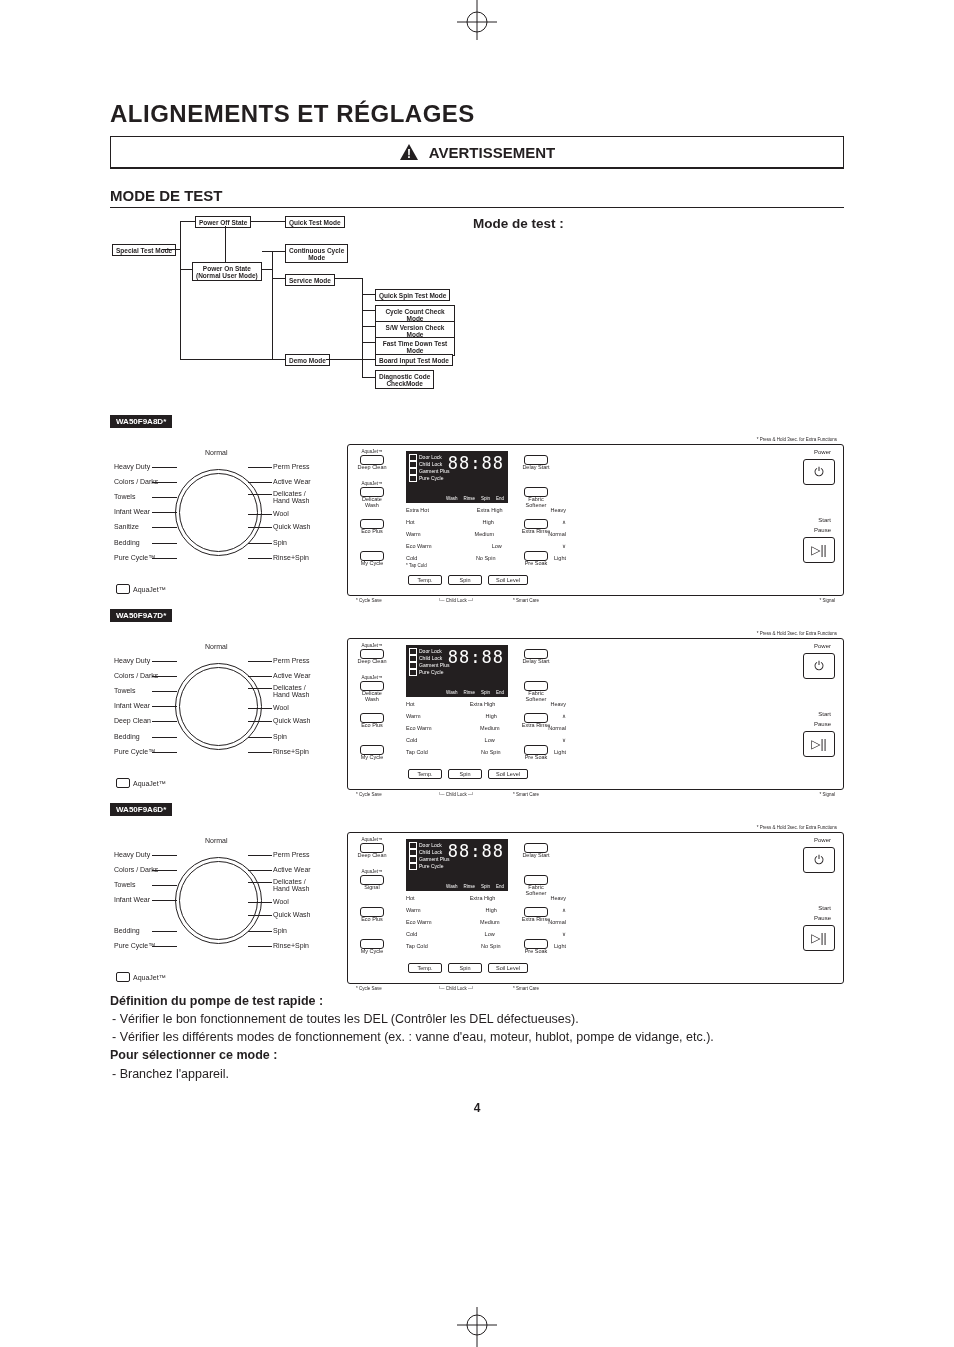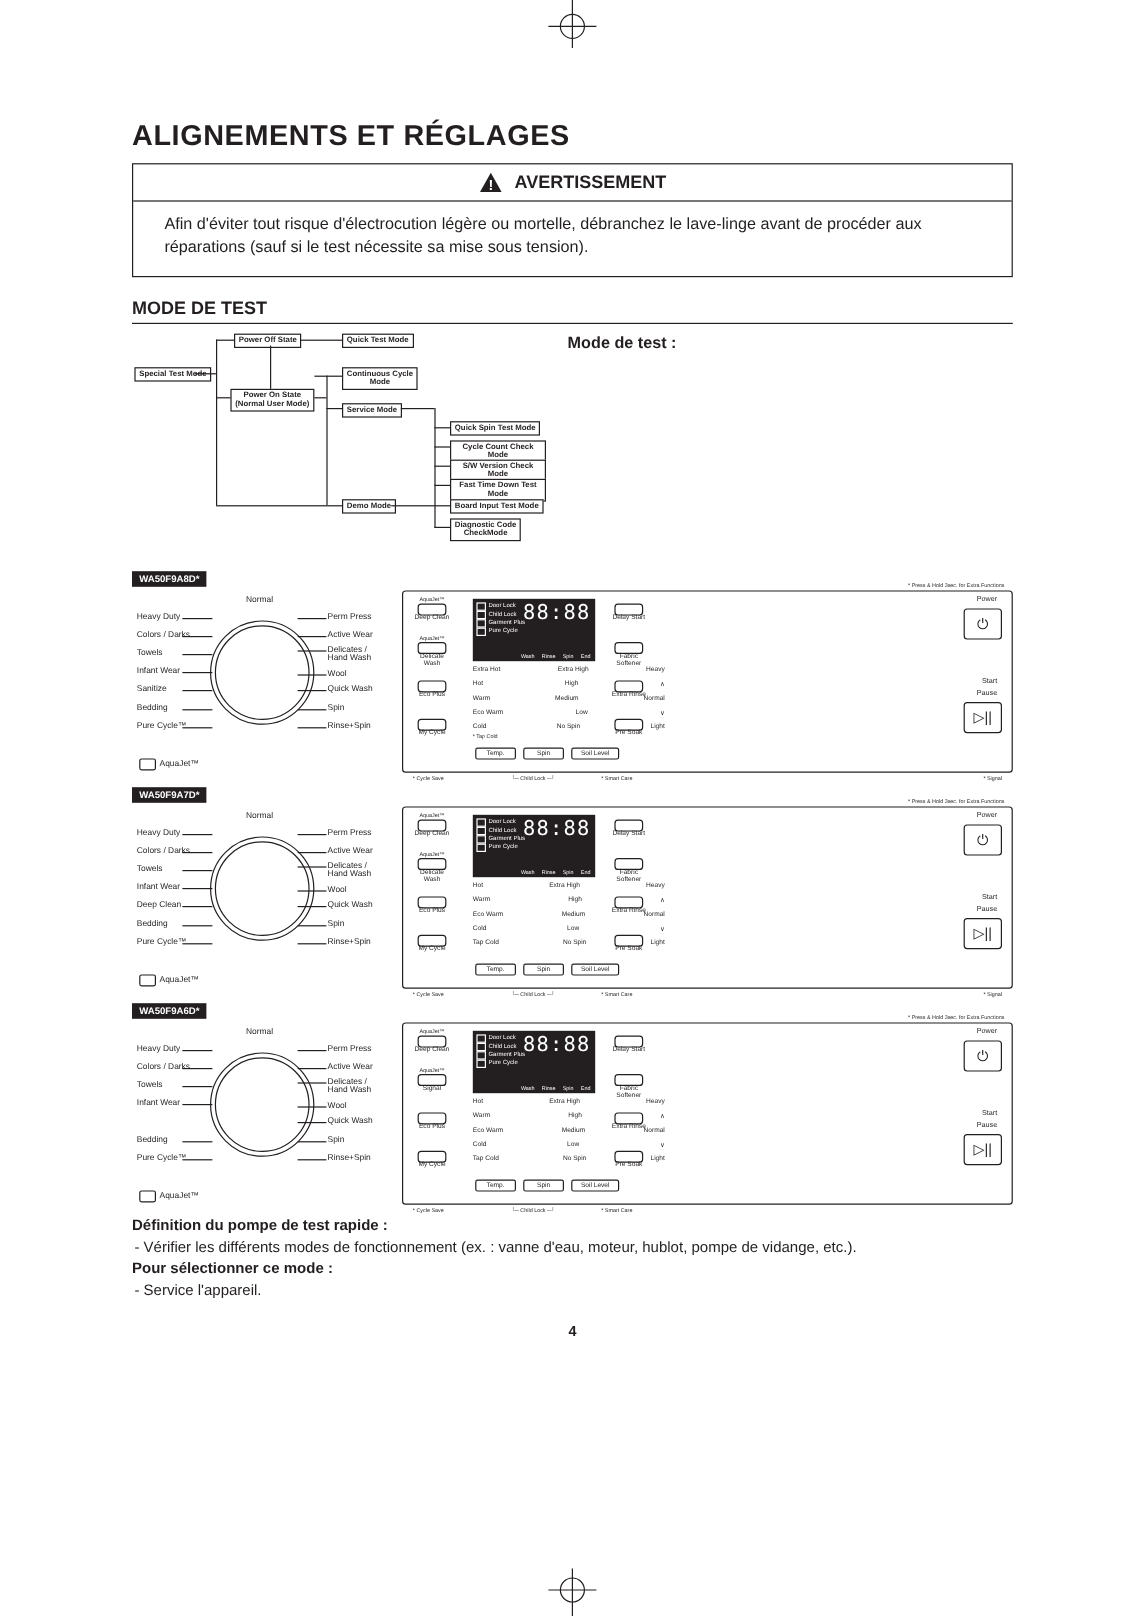--- a/index.html
+++ b/index.html
@@ -90,22 +90,22 @@
   .model-tag {
     display: inline-block;
     background: #231f20;
     color: #fff;
     font-size: 8px;
     font-weight: bold;
     padding: 2px 6px;
   }
   .panel-row {
     display: flex;
-    gap: 10px;
-    margin-top: 2px;
+    gap: 22px;
+    margin-top: 16px;
   }
   .dial {
     position: relative;
     width: 215px;
     height: 150px;
     font-size: 7px;
   }
   .dial .circle {
     position: absolute;
     width: 85px;
@@ -225,21 +225,20 @@
   <h1>ALIGNEMENTS ET RÉGLAGES</h1>
 
   <div class="warn-box">
     <div class="warn-head">
       <svg width="20" height="18">
           <polygon points="10,1 19,17 1,17" fill="#231f20"></polygon>
           <text x="10" y="15" text-anchor="middle" fill="#fff" font-size="12" font-weight="bold">!</text>
         </svg>
       <span>AVERTISSEMENT</span>
     </div>
-    <div class="warn-body">Afin d'éviter tout risque d'électrocution légère ou mortelle, débranchez le lave-linge avant de procéder aux réparations (sauf si le test nécessite sa mise sous tension).</div>
   </div>
 
   <h2>MODE DE TEST</h2>
   <div class="mode-row">
     <div class="flow">
 
       <div class="fbox" style="left:85px;top:2px;">Power Off State</div>
       <div class="fbox" style="left:175px;top:2px;">Quick Test Mode</div>
       <div class="fbox" style="left:2px;top:30px;">Special Test Mode</div>
       <div class="fbox" style="left:82px;top:48px;white-space:pre;">Power On State
@@ -651,19 +650,20 @@
             <div class="pwrbtn" style="top:14px;">⏻</div>
             <div class="pwrlbl" style="top:72px;">Start</div>
             <div class="pwrlbl" style="top:82px;">Pause</div>
             <div class="pwrbtn" style="top:92px;">▷||</div>
           </div>
     </div></div>
     </div>
 
   <div class="defs">
     <strong>Définition du pompe de test rapide :</strong>
+    <div class="ind">-   Vérifier le bon fonctionnement de toutes les DEL (Contrôler les DEL défectueuses).</div>
     <div class="ind">-   Vérifier les différents modes de fonctionnement (ex. : vanne d'eau, moteur, hublot, pompe de vidange, etc.).</div>
     <strong>Pour sélectionner ce mode :</strong>
-    <div class="ind">-   Service l'appareil.</div>
+    <div class="ind">-   Branchez l'appareil.</div>
   </div>
 
   <div class="pgnum">4</div>
 </div>
 
 </body></html>

